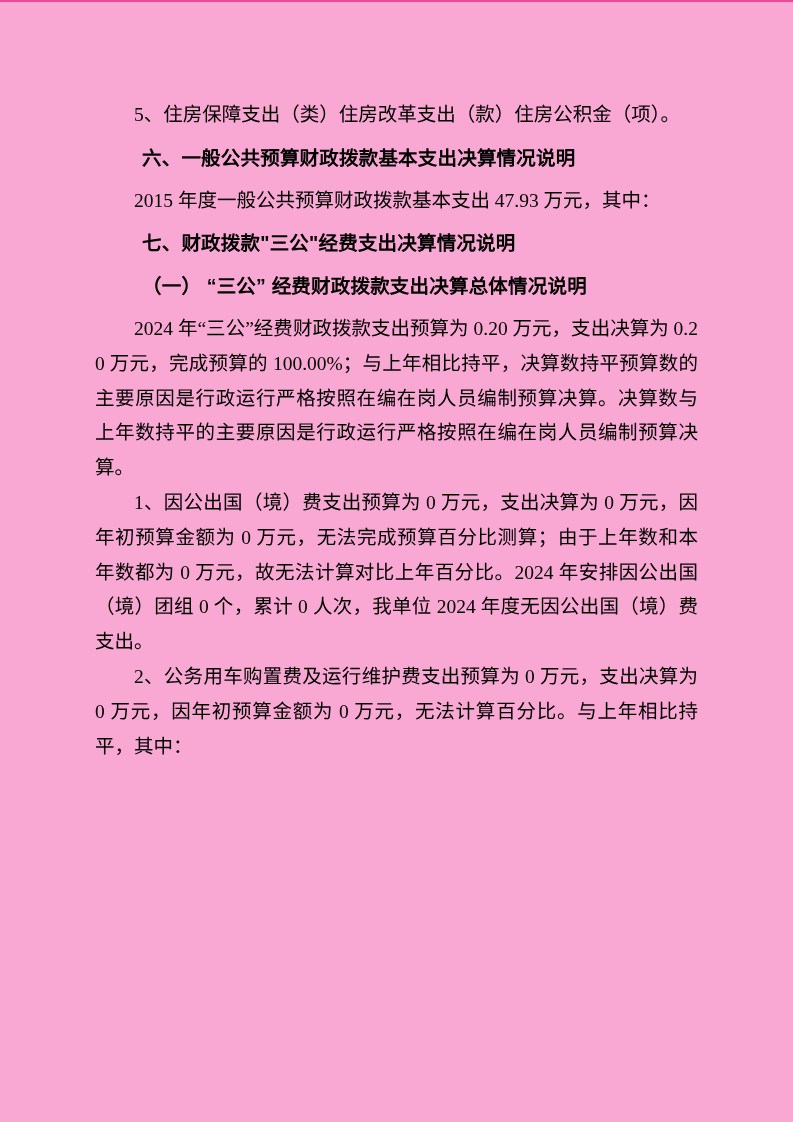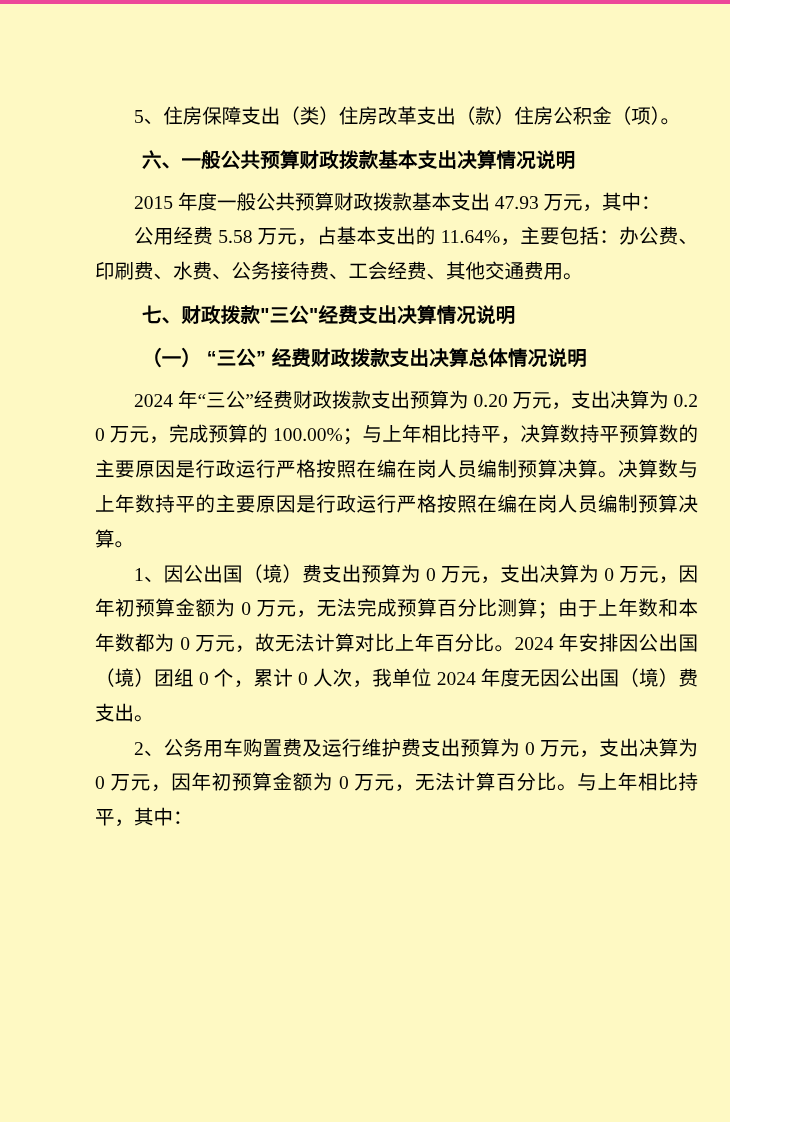--- a/index.html
+++ b/index.html
@@ -2,25 +2,25 @@
 <html lang="zh-CN"><head>
 <meta charset="utf-8">
 <style>
   html, body {
     margin: 0;
     padding: 0;
     background: #ffffff;
   }
   .page {
     position: relative;
-    width: 730px;
+    width: 793px;
     height: 1122px;
     box-sizing: border-box;
-    background: #fef9c3;
-    border-top: 4px solid #ec4899;
+    background: #f9a8d4;
+    border-top: 2px solid #ec4899;
     overflow: hidden;
   }
   .content {
     position: absolute;
     left: 95px;
     top: 96px;
     width: 603px;
     color: #000000;
     font-family: "Liberation Serif", "DejaVu Serif", serif;
     font-size: 19.5px;
@@ -41,20 +41,19 @@
   }
 </style>
 </head>
 <body>
 
 <div class="page">
   <div class="content">
     <p class="body">5、住房保障支出（类）住房改革支出（款）住房公积金（项）。</p>
     <p class="head">六、一般公共预算财政拨款基本支出决算情况说明</p>
     <p class="body">2015 年度一般公共预算财政拨款基本支出 47.93 万元，其中：</p>
-    <p class="body">公用经费 5.58 万元，占基本支出的 11.64%，主要包括：办公费、印刷费、水费、公务接待费、工会经费、其他交通费用。</p>
     <p class="head">七、财政拨款"三公"经费支出决算情况说明</p>
     <p class="head">（一） “三公” 经费财政拨款支出决算总体情况说明</p>
     <p class="body">2024 年“三公”经费财政拨款支出预算为 0.20 万元，支出决算为 0.20 万元，完成预算的 100.00%；与上年相比持平，决算数持平预算数的主要原因是行政运行严格按照在编在岗人员编制预算决算。决算数与上年数持平的主要原因是行政运行严格按照在编在岗人员编制预算决算。</p>
     <p class="body">1、因公出国（境）费支出预算为 0 万元，支出决算为 0 万元，因年初预算金额为 0 万元，无法完成预算百分比测算；由于上年数和本年数都为 0 万元，故无法计算对比上年百分比。2024 年安排因公出国（境）团组 0 个，累计 0 人次，我单位 2024 年度无因公出国（境）费支出。</p>
     <p class="body">2、公务用车购置费及运行维护费支出预算为 0 万元，支出决算为 0 万元，因年初预算金额为 0 万元，无法计算百分比。与上年相比持平，其中：</p>
   </div>
 </div>
 
 </body></html>

